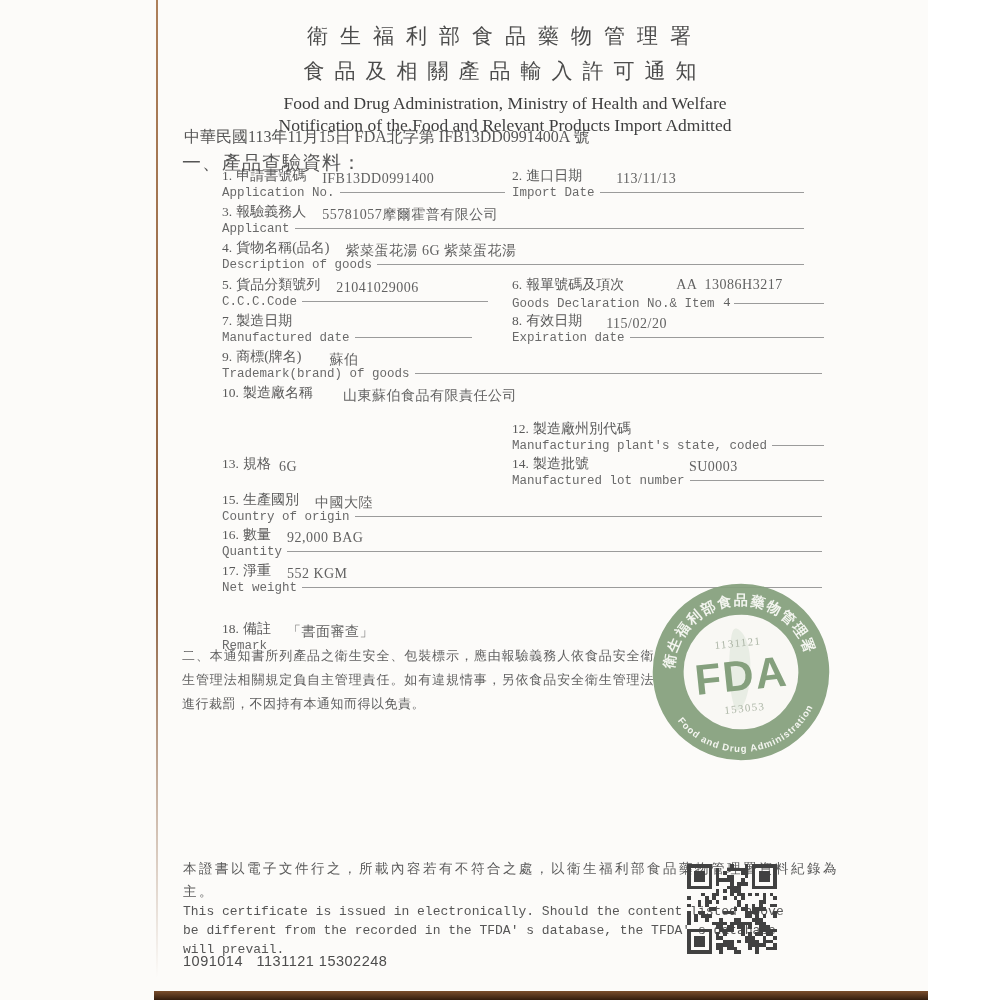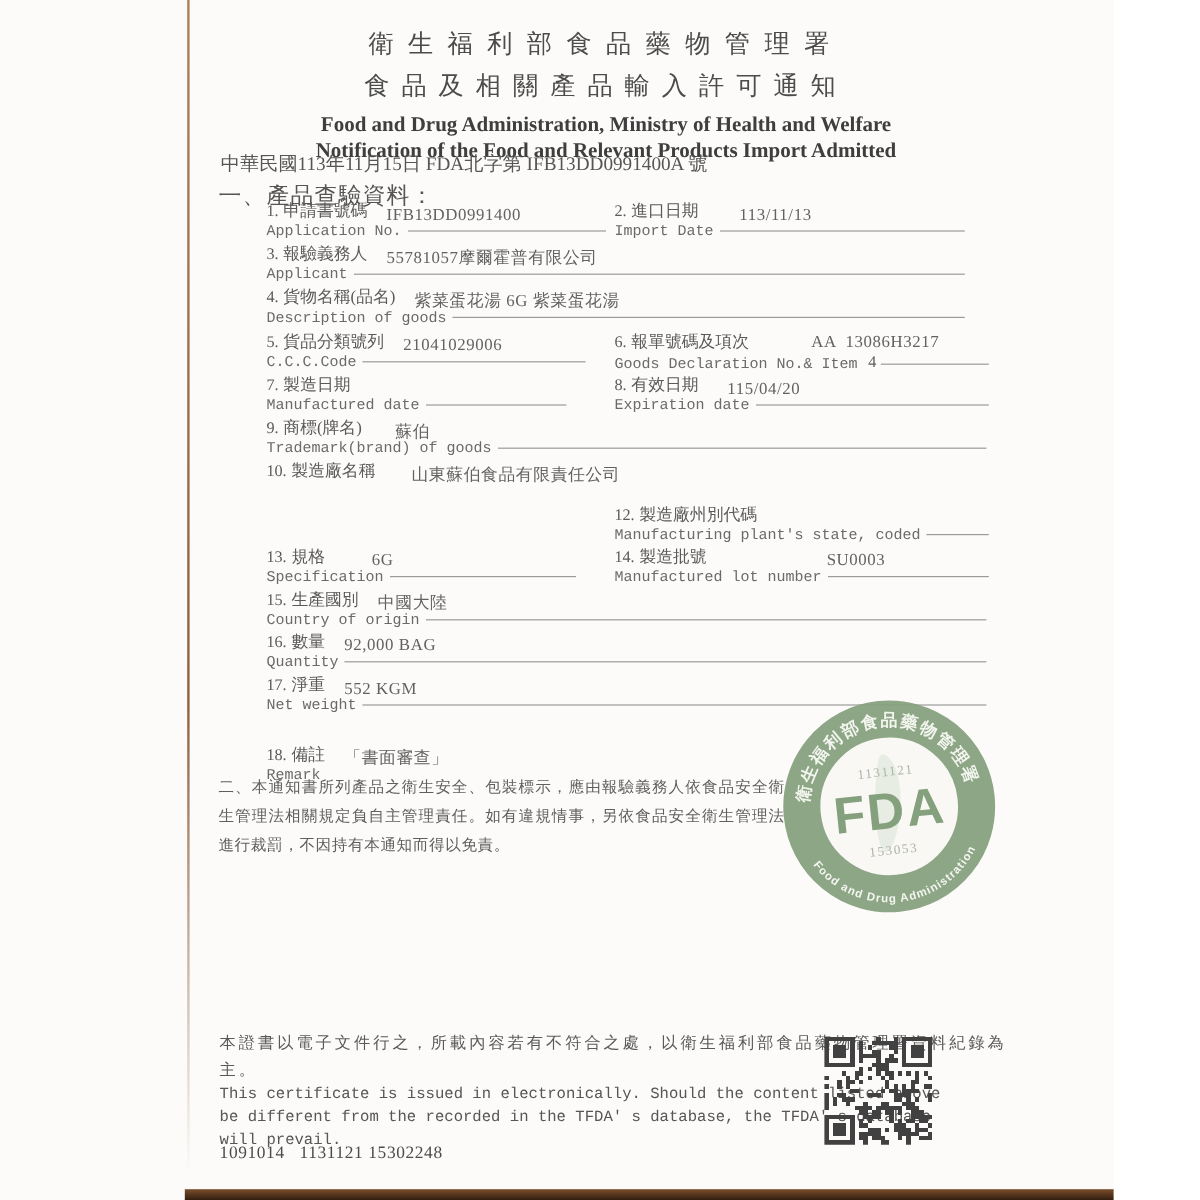--- a/index.html
+++ b/index.html
@@ -6,41 +6,41 @@
   body{width:1000px;height:1000px;background:#ffffff;}
   .page{position:relative;width:928px;height:1000px;background:#fcfbf9;overflow:hidden;
         font-family:"Liberation Serif","DejaVu Serif",serif;color:#5e5e5e;}
   .edge-line{position:absolute;left:156px;top:0;width:2px;height:978px;
         background:linear-gradient(to bottom,rgba(160,106,62,.85),rgba(130,80,44,.9) 60%,rgba(130,80,44,0));}
   .bottom-strip{position:absolute;left:154px;top:991px;width:846px;height:9px;
         background:linear-gradient(to bottom,#7a4e2c,#331d0e);}
   .titles{position:absolute;left:157px;top:22px;width:696px;text-align:center;}
   .t-zh1{font-size:21px;letter-spacing:12px;color:#4c4c4c;}
   .t-zh2{font-size:21px;letter-spacing:10px;color:#4c4c4c;margin-top:7px;}
-  .t-en{font-size:17.5px;font-weight:700;color:#3e3e3e;margin-top:7px;line-height:1.28;}
+  .t-en{font-size:17.5px;font-weight:400;color:#3e3e3e;margin-top:7px;line-height:1.28;}
   .refline{position:absolute;left:184px;top:127px;font-size:16px;color:#555;}
   .sec1{position:absolute;left:182px;top:150px;font-size:19px;color:#555;letter-spacing:1px;}
   .field{position:absolute;}
   .zrow{display:flex;align-items:baseline;font-size:14px;color:#5a5a5a;height:19px;}
   .no{margin-right:4px;font-size:13.5px;}
   .val{margin-left:16px;position:relative;top:3px;font-size:14px;color:#626262;letter-spacing:.5px;white-space:pre;text-align:right;}
   .erow{display:flex;align-items:baseline;font-size:12.5px;color:#6a6a6a;height:17px;}
   .en{white-space:nowrap;padding-right:5px;font-family:Liberation Mono, monospace;}
   .rule{flex:1;border-bottom:1px solid #9b9b9b;transform:translateY(-3px);}
   .val2{position:relative;top:-1px;font-size:13.5px;color:#606060;padding:0 4px;}
   .para2{position:absolute;left:182px;top:644px;width:472px;font-size:13px;line-height:1.85;
         color:#5f5f5f;text-align:justify;letter-spacing:.5px;}
   .seal{position:absolute;left:650px;top:581px;width:182px;height:182px;transform:rotate(-6deg);opacity:.93;}
   .footer-zh{position:absolute;left:183px;top:858px;width:678px;font-size:13.5px;letter-spacing:2.5px;
         line-height:1.7;color:#5a5a5a;}
   .footer-en{position:absolute;left:183px;top:903px;width:620px;
         font-family:"Liberation Mono","DejaVu Sans Mono",monospace;font-size:13px;line-height:1.45;
         color:#565656;white-space:pre-line;}
   .footer-nums{position:absolute;left:183px;top:953px;
-        font-family:Liberation Serif, serif;font-size:14.5px;color:#4c4c4c;
+        font-family:Liberation Sans, sans-serif;font-size:14.5px;color:#4c4c4c;
         white-space:pre;letter-spacing:.5px;}
   .qr{position:absolute;left:687px;top:864px;width:90px;height:90px;}
 </style>
 </head>
 <body>
 
 <div class="page">
 
   <div class="edge-line"></div>
   <div class="bottom-strip"></div>
@@ -136,21 +136,21 @@
       </div>
     <div class="erow">
         <span class="en">Manufactured date</span>
         <span class="rule"></span>
       </div>
   </div>
   <div class="field" style="left:512px;top:312px;width:312px">
     <div class="zrow">
         <span class="no">8.</span>
         <span class="zh">有效日期</span>
-        <span class="val" style="margin-left:24px">115/04/20</span>
+        <span class="val" style="margin-left:24px">115/02/20</span>
       </div>
     <div class="erow">
         <span class="en">Expiration date</span>
         <span class="rule"></span>
       </div>
   </div>
 
   <div class="field" style="left:222px;top:348px;width:600px">
     <div class="zrow">
         <span class="no">9.</span>
@@ -180,25 +180,21 @@
     <div class="erow">
         <span class="en">Manufacturing plant's state, coded</span>
         <span class="rule"></span>
       </div>
   </div>
 
   <div class="field" style="left:222px;top:455px;width:258px">
     <div class="zrow">
         <span class="no">13.</span>
         <span class="zh">規格</span>
-        <span class="val" style="margin-left:39px">6G</span>
-      </div>
-    <div class="erow">
-        <span class="en">Specification</span>
-        <span class="rule"></span>
+        <span class="val" style="margin-left:8px">6G</span>
       </div>
   </div>
   <div class="field" style="left:512px;top:455px;width:312px">
     <div class="zrow">
         <span class="no">14.</span>
         <span class="zh">製造批號</span>
         <span class="val" style="margin-left:100px">SU0003</span>
       </div>
     <div class="erow">
         <span class="en">Manufactured lot number</span>

